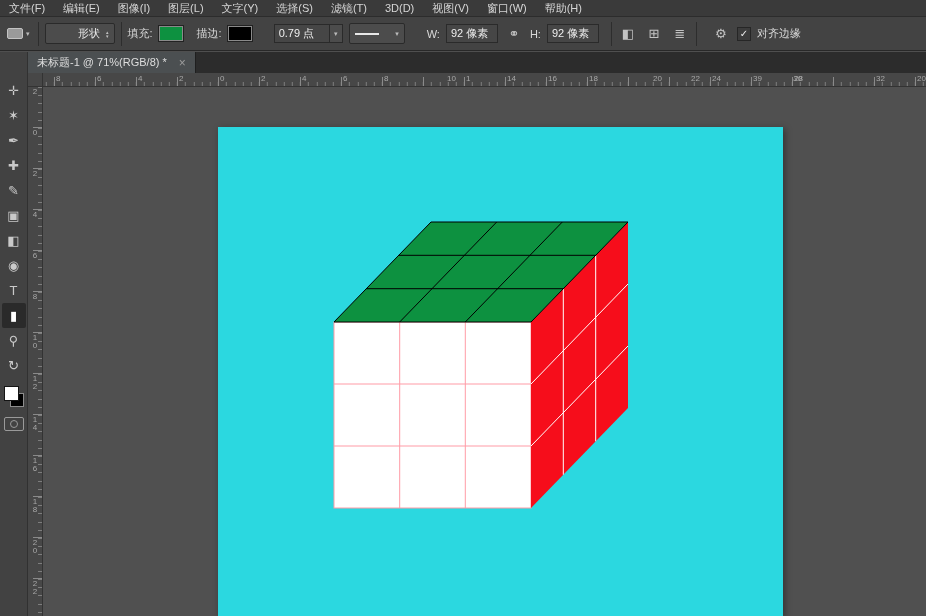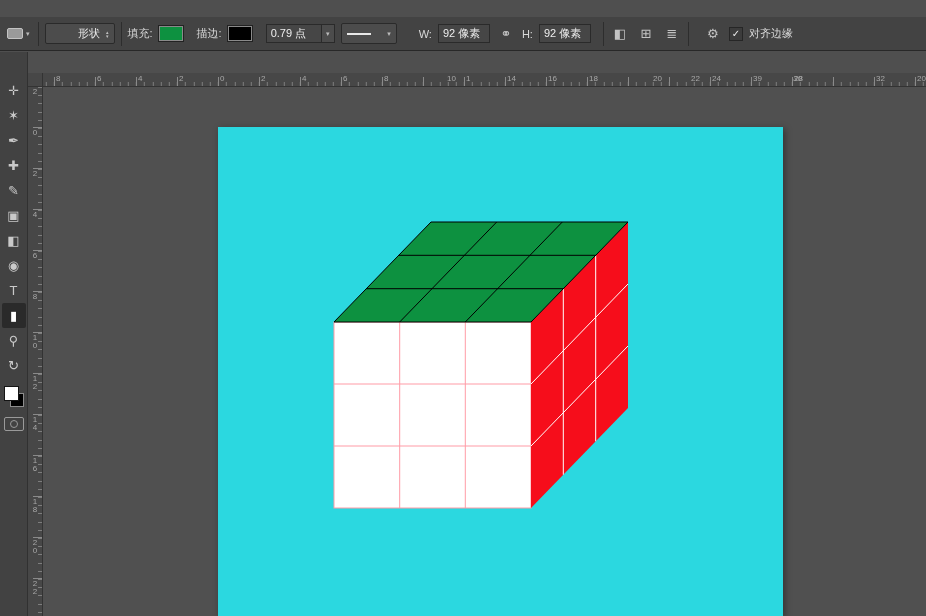--- a/index.html
+++ b/index.html
@@ -79,20 +79,33 @@
   .canvas{position:absolute;left:175px;top:40px;width:565px;height:489px;
           box-shadow:2px 2px 7px rgba(0,0,0,.38);}
   .canvas svg{display:block;}
   .canvas line{stroke-width:1;}
 </style>
 </head>
 <body>
 
 <div id="app">
 
+  <div class="menubar">
+      <span class="menu-item">文件(F)</span>
+      <span class="menu-item">编辑(E)</span>
+      <span class="menu-item">图像(I)</span>
+      <span class="menu-item">图层(L)</span>
+      <span class="menu-item">文字(Y)</span>
+      <span class="menu-item">选择(S)</span>
+      <span class="menu-item">滤镜(T)</span>
+      <span class="menu-item">3D(D)</span>
+      <span class="menu-item">视图(V)</span>
+      <span class="menu-item">窗口(W)</span>
+      <span class="menu-item">帮助(H)</span>
+    </div>
 
   <div class="optionsbar">
     <div class="preset">
       <span class="mini-rect"></span>
       <span style="font-size:7px;color:#bbb">▾</span>
     </div>
     <div class="divider"></div>
 
     <div class="combo" style="width:58px;justify-content:flex-end">
       <span>形状</span>
@@ -100,21 +113,21 @@
 ▾</span>
     </div>
     <div class="divider"></div>
 
     <span class="opt-label">填充:</span>
     <div class="swatch" style="background: rgb(13, 145, 64);"></div>
 
     <span class="opt-label" style="margin-left:8px">描边:</span>
     <div class="swatch" style="background: rgb(0, 0, 0);"></div>
 
-    <div class="joined" style="margin-left:8px">
+    <div class="joined" style="margin-left:16px">
       <div class="field" style="width:46px">
         <span>0.79 点</span>
       </div>
       <div class="dropbtn">
         <span>▾</span>
       </div>
     </div>
 
     <div class="combo" style="width:44px;justify-content:space-between">
       <span class="stroke-line"></span>
@@ -140,20 +153,26 @@
     <div class="divider"></div>
 
     <span class="iconbtn" style="margin-left:8px">⚙</span>
 
     <div class="checkbox">
       <span>✓</span>
     </div>
     <span class="opt-label">对齐边缘</span>
   </div>
 
+  <div class="tabbar">
+    <div class="tab">
+      <span>未标题-1 @ 71%(RGB/8) *</span>
+      <span class="tab-close">×</span>
+    </div>
+  </div>
 
   <div class="toolbar">
     <div>
         <div class="tool">✛</div>
         <div class="tool">✶</div>
         <div class="tool">✒</div>
         <div class="tool">✚</div>
         <div class="tool">✎</div>
         <div class="tool">▣</div>
         <div class="tool">◧</div>

